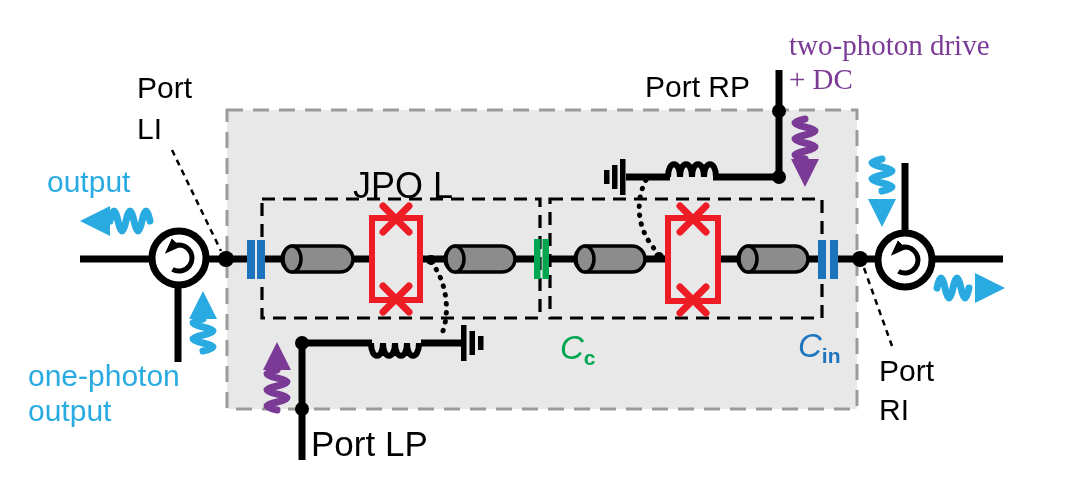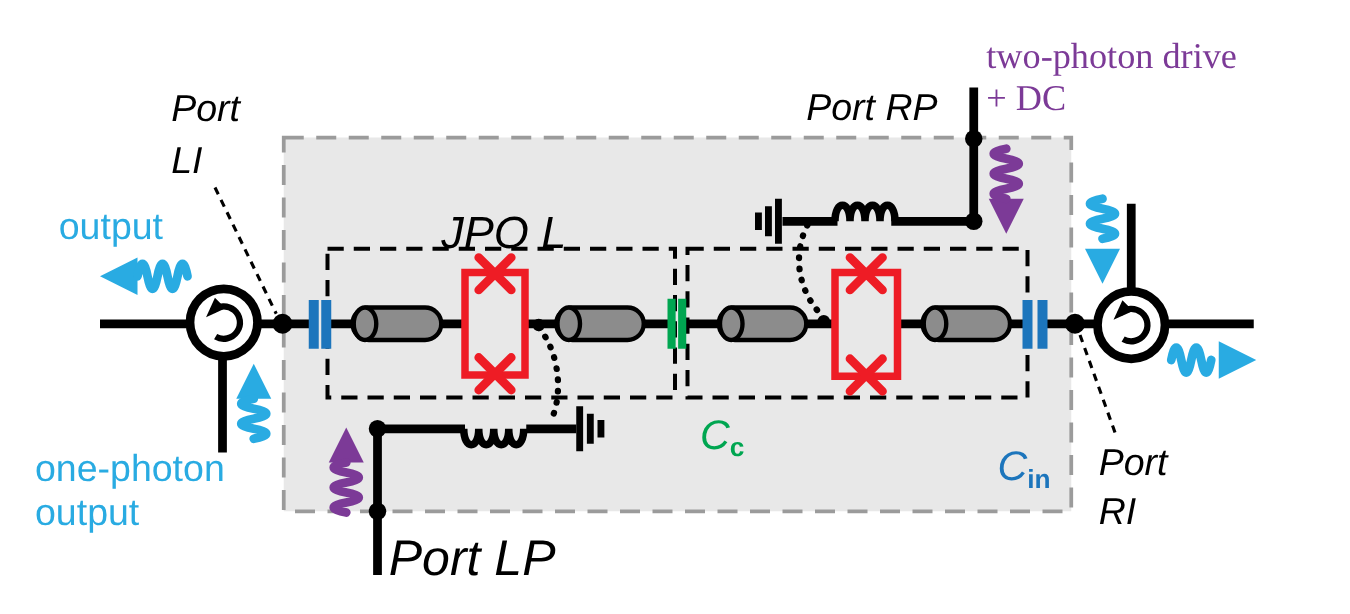--- a/index.html
+++ b/index.html
@@ -2,21 +2,21 @@
 <html style="--color-black: #000000; --color-cyan: #29ABE2; --color-purple: #7C3A97; --color-red: #EE1C25; --color-green: #00A651; --color-blue: #1C75BC; --color-device_fill: #E8E8E8; --color-device_border: #9B9B9B; --color-cylinder_fill: #8C8C8C;"><head>
 <meta charset="utf-8">
 <style>
   html,body{margin:0;padding:0;background:#ffffff;}
   #stage{
     position:relative;width:1080px;height:491px;background:#fff;overflow:hidden;
     font-family:"Liberation Sans", sans-serif;
   }
   #stage svg{position:absolute;left:0;top:0;}
   .lbl{position:absolute;white-space:pre-line;line-height:1.2;color:#000;}
-  .lbl.black{color:var(--color-black,#000);font-style:italic;}
+  .lbl.black{color:var(--color-black,#000);}
   .lbl.cyan{color:var(--color-cyan,#29ABE2);}
   .lbl.purple{color:var(--color-purple,#7C3A97);}
   .cap-label{position:absolute;font-style:italic;font-size:33px;}
   .cap-label sub{font-style:normal;font-weight:bold;font-size:21px;line-height:0;vertical-align:-6px;}
   .cap-label.green{color:var(--color-green,#00A651);}
   .cap-label.blue{color:var(--color-blue,#1C75BC);}
 
   
   .device-box{fill:var(--color-device_fill,#E8E8E8);stroke:var(--color-device_border,#9B9B9B);stroke-width:3;stroke-dasharray:16 10;}
   .jpo-box{fill:none;stroke:var(--color-black,#000);stroke-width:3.2;stroke-dasharray:13 8;}
@@ -189,28 +189,28 @@
   </svg>
 
   <div class="lbl black" style="left:137px;top:67px;font-size:30px;line-height:1.38;">Port
 LI</div>
 
   <div class="lbl cyan" style="left:47px;top:164px;font-size:30px;">output</div>
 
   <div class="lbl cyan" style="left:28px;top:358px;font-size:30px;line-height:1.17;">one-photon
 output</div>
 
-  <div class="lbl black" style="left:311px;top:423px;font-size:40px;text-align:right;">Port LP</div>
+  <div class="lbl black" style="left:311px;top:423px;font-size:35px;text-align:right;">Port LP</div>
 
   <div class="lbl black" style="left:353px;top:164px;font-size:36px;">JPO L</div>
 
 
   <div class="cap-label green" style="left:528px;top:329px;margin-left:32px;"><span>C</span><sub>c</sub></div>
 
-  <div class="cap-label blue" style="left:798px;top:327px;margin-top:27px;"><span>C</span><sub>in</sub></div>
+  <div class="cap-label blue" style="left:798px;top:327px;"><span>C</span><sub>in</sub></div>
 
   <div class="lbl black" style="left:645px;top:69px;font-size:30px;">Port RP</div>
 
   <div class="lbl purple" style="left:789px;top:29px;font-size:29px;line-height:1.17;font-family:Liberation Serif, serif;">two-photon drive
 + DC</div>
 
   <div class="lbl black" style="left:879px;top:351px;font-size:30px;line-height:1.3;">Port
 RI</div>
 </div>
 

